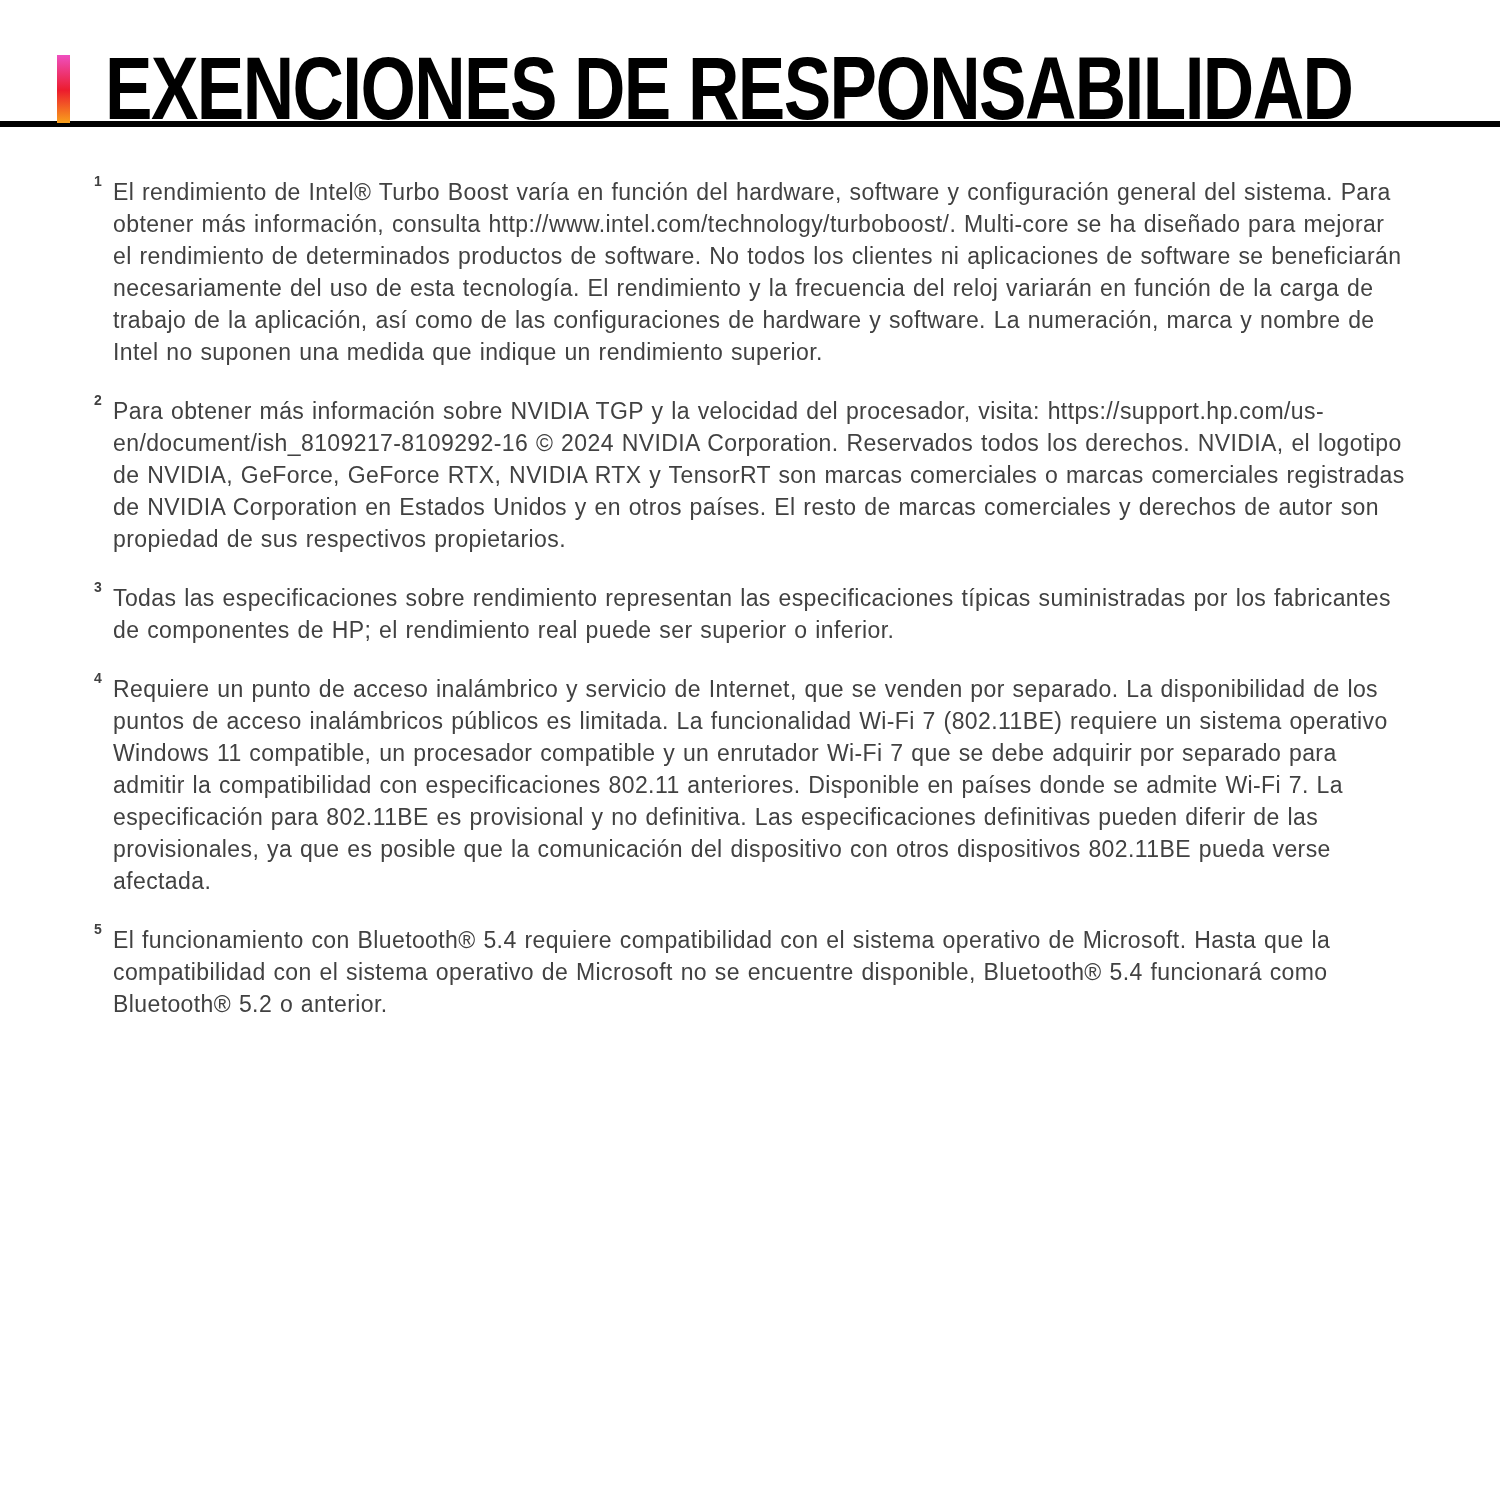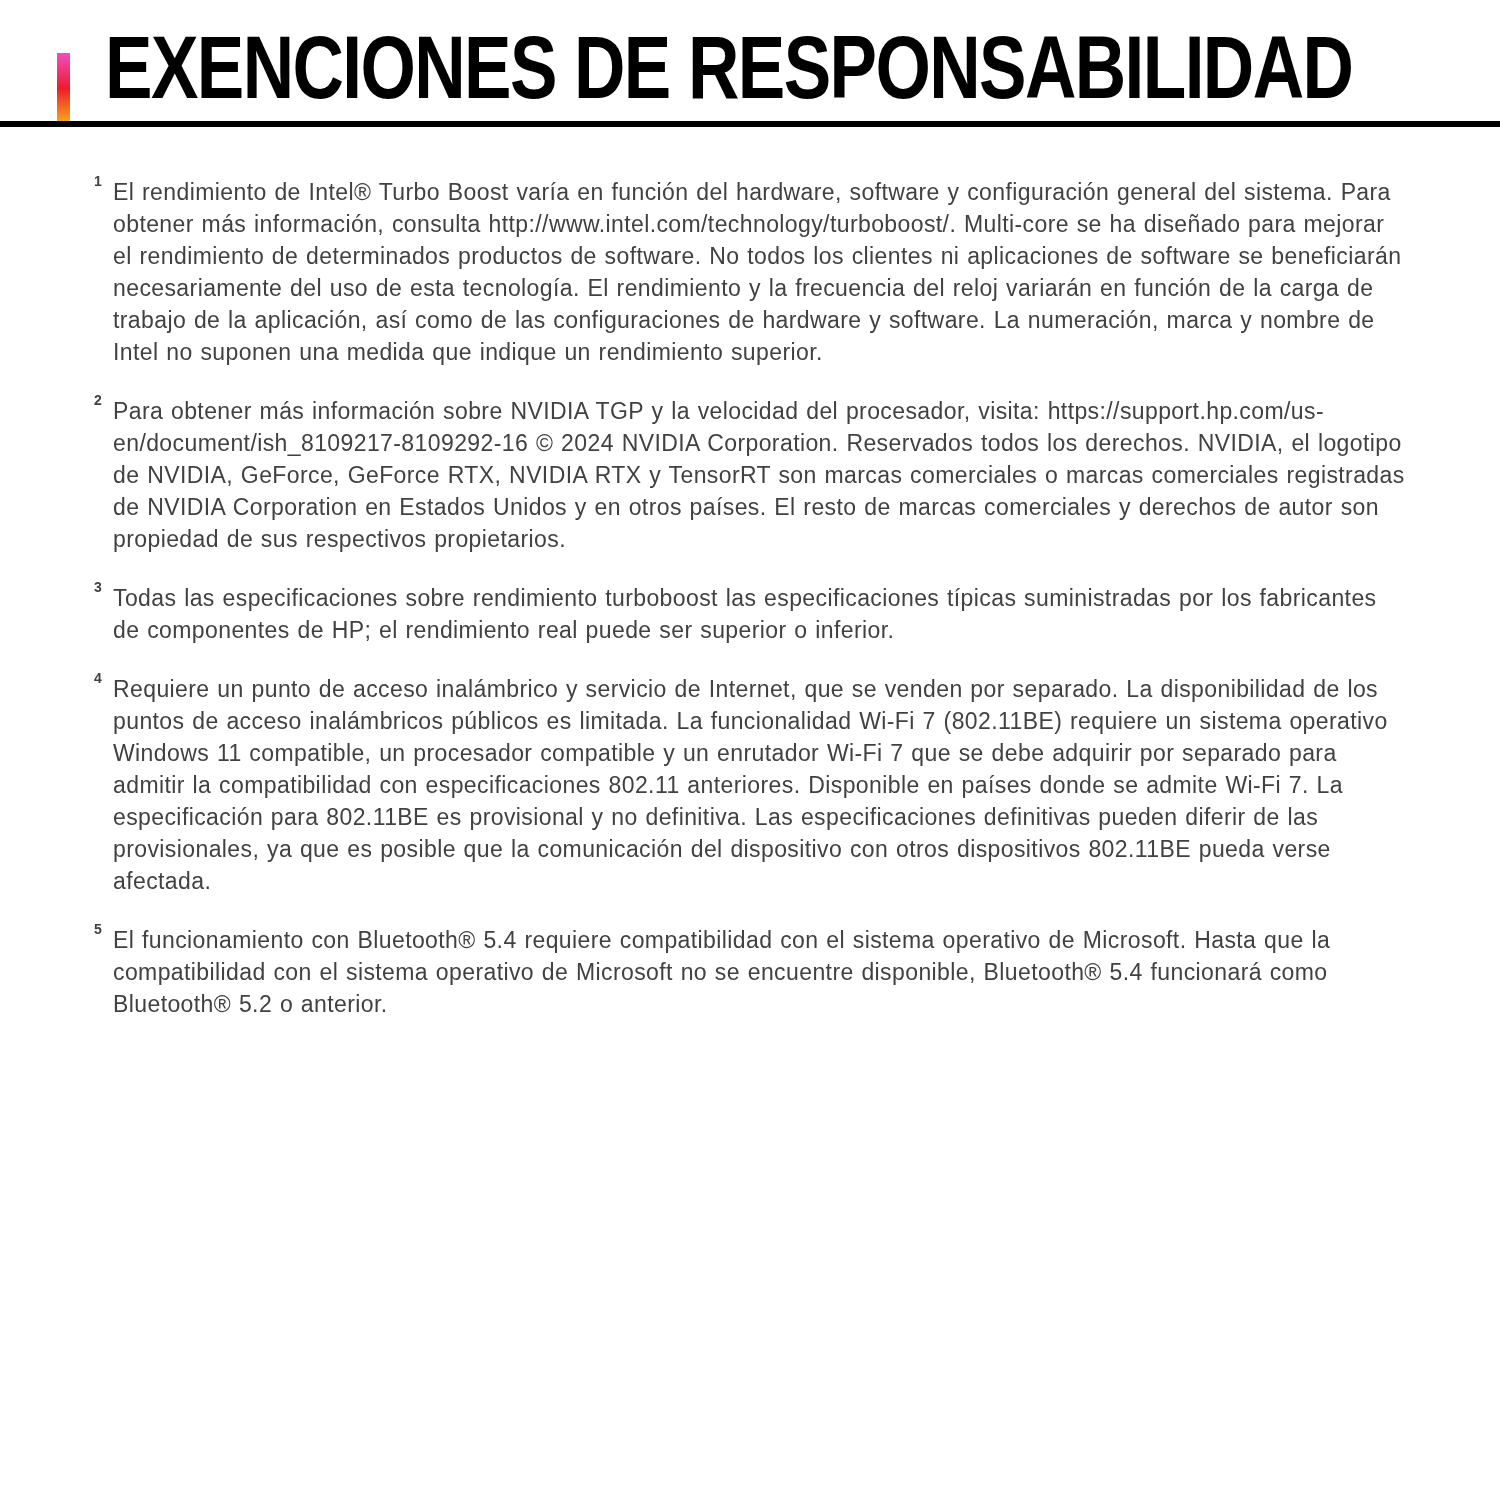--- a/index.html
+++ b/index.html
@@ -10,21 +10,21 @@
   .page {
     position: relative;
     width: 1500px;
     height: 1500px;
     background: #ffffff;
     overflow: hidden;
     font-family: "Liberation Sans", sans-serif;
   }
   .header {
     display: flex;
-    align-items: flex-end;
+    align-items: flex-start;
     padding: 52px 0 0 57px;
     height: 121px;
     box-sizing: border-box;
   }
   .accent-bar {
     flex: 0 0 auto;
     width: 13px;
     height: 68px;
     margin-top: 3px;
     background: linear-gradient(180deg, #ef4fc0 0%, #ec1c2d 52%, #f9a11b 100%);
@@ -97,21 +97,21 @@
       <span>El rendimiento de Intel® Turbo Boost varía en función del hardware, software y configuración general del sistema. Para obtener más información, consulta http://www.intel.com/technology/turboboost/. Multi-core se ha diseñado para mejorar el rendimiento de determinados productos de software. No todos los clientes ni aplicaciones de software se beneficiarán necesariamente del uso de esta tecnología. El rendimiento y la frecuencia del reloj variarán en función de la carga de trabajo de la aplicación, así como de las configuraciones de hardware y software. La numeración, marca y nombre de Intel no suponen una medida que indique un rendimiento superior.</span>
     </p>
 
     <p class="disclaimer">
       <sup class="marker">2</sup>
       <span>Para obtener más información sobre NVIDIA TGP y la velocidad del procesador, visita: https://support.hp.com/us-en/document/ish_8109217-8109292-16 © 2024 NVIDIA Corporation. Reservados todos los derechos. NVIDIA, el logotipo de NVIDIA, GeForce, GeForce RTX, NVIDIA RTX y TensorRT son marcas comerciales o marcas comerciales registradas de NVIDIA Corporation en Estados Unidos y en otros países. El resto de marcas comerciales y derechos de autor son propiedad de sus respectivos propietarios.</span>
     </p>
 
     <p class="disclaimer">
       <sup class="marker">3</sup>
-      <span>Todas las especificaciones sobre rendimiento turboboost las especificaciones típicas suministradas por los fabricantes de componentes de HP; el rendimiento real puede ser superior o inferior.</span>
+      <span>Todas las especificaciones sobre rendimiento representan las especificaciones típicas suministradas por los fabricantes de componentes de HP; el rendimiento real puede ser superior o inferior.</span>
     </p>
 
     <p class="disclaimer">
       <sup class="marker">4</sup>
       <span>Requiere un punto de acceso inalámbrico y servicio de Internet, que se venden por separado. La disponibilidad de los puntos de acceso inalámbricos públicos es limitada. La funcionalidad Wi-Fi 7 (802.11BE) requiere un sistema operativo Windows 11 compatible, un procesador compatible y un enrutador Wi-Fi 7 que se debe adquirir por separado para admitir la compatibilidad con especificaciones 802.11 anteriores. Disponible en países donde se admite Wi-Fi 7. La especificación para 802.11BE es provisional y no definitiva. Las especificaciones definitivas pueden diferir de las provisionales, ya que es posible que la comunicación del dispositivo con otros dispositivos 802.11BE pueda verse afectada.</span>
     </p>
 
     <p class="disclaimer">
       <sup class="marker">5</sup>
       <span>El funcionamiento con Bluetooth® 5.4 requiere compatibilidad con el sistema operativo de Microsoft. Hasta que la compatibilidad con el sistema operativo de Microsoft no se encuentre disponible, Bluetooth® 5.4 funcionará como Bluetooth® 5.2 o anterior.</span>

